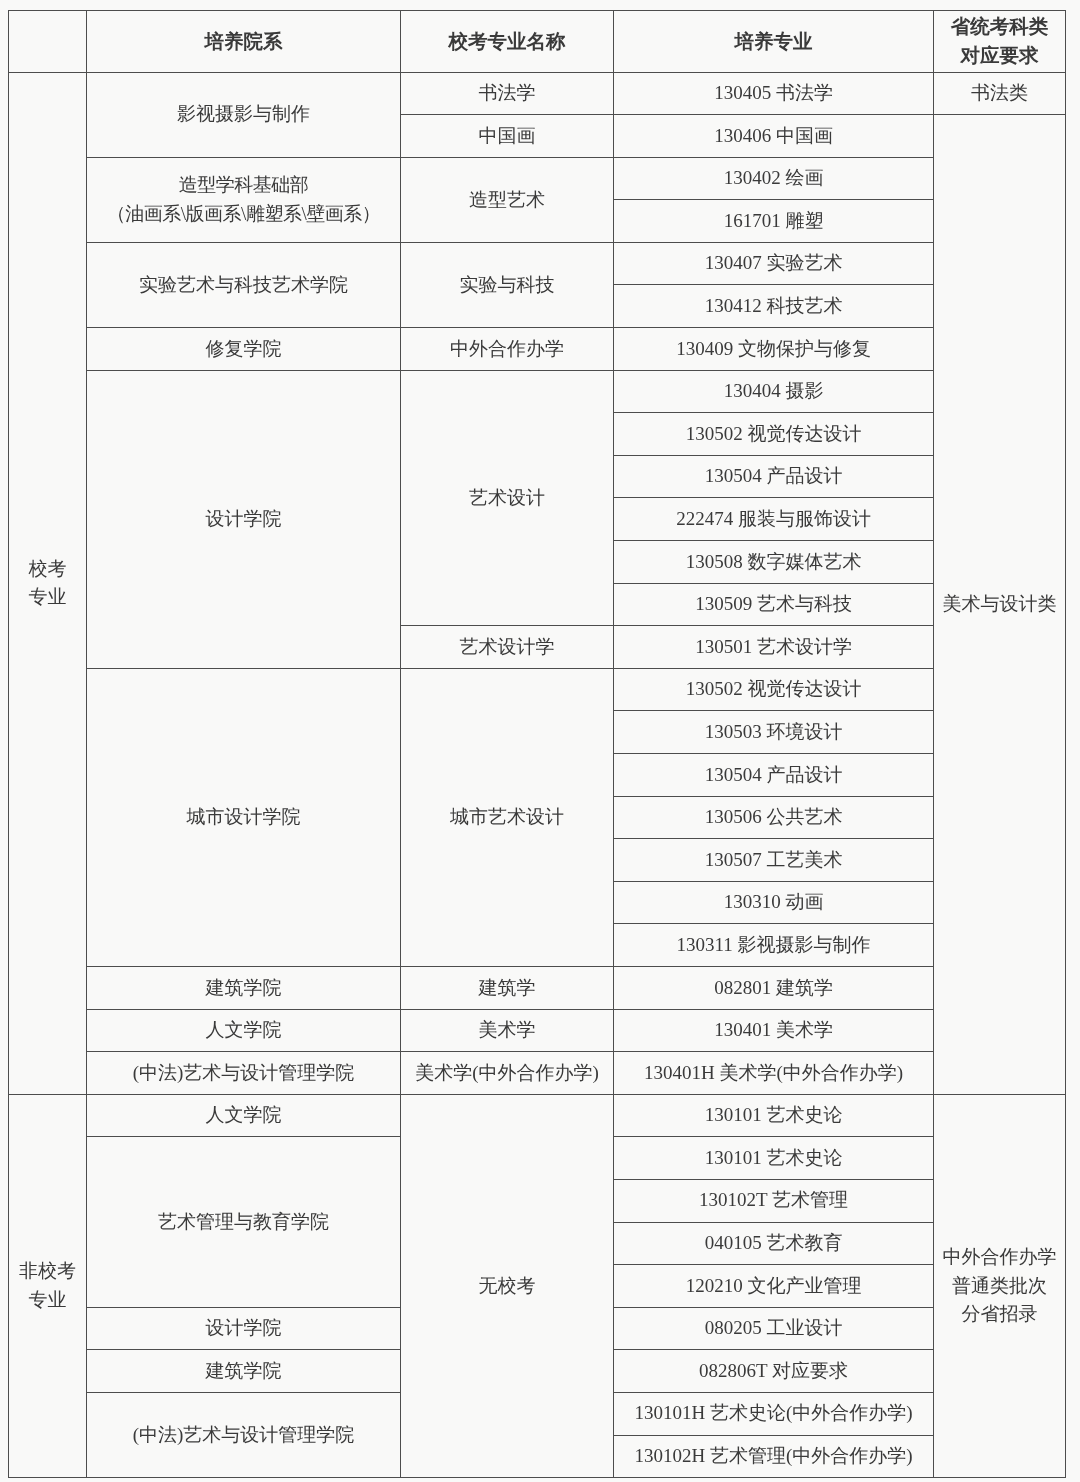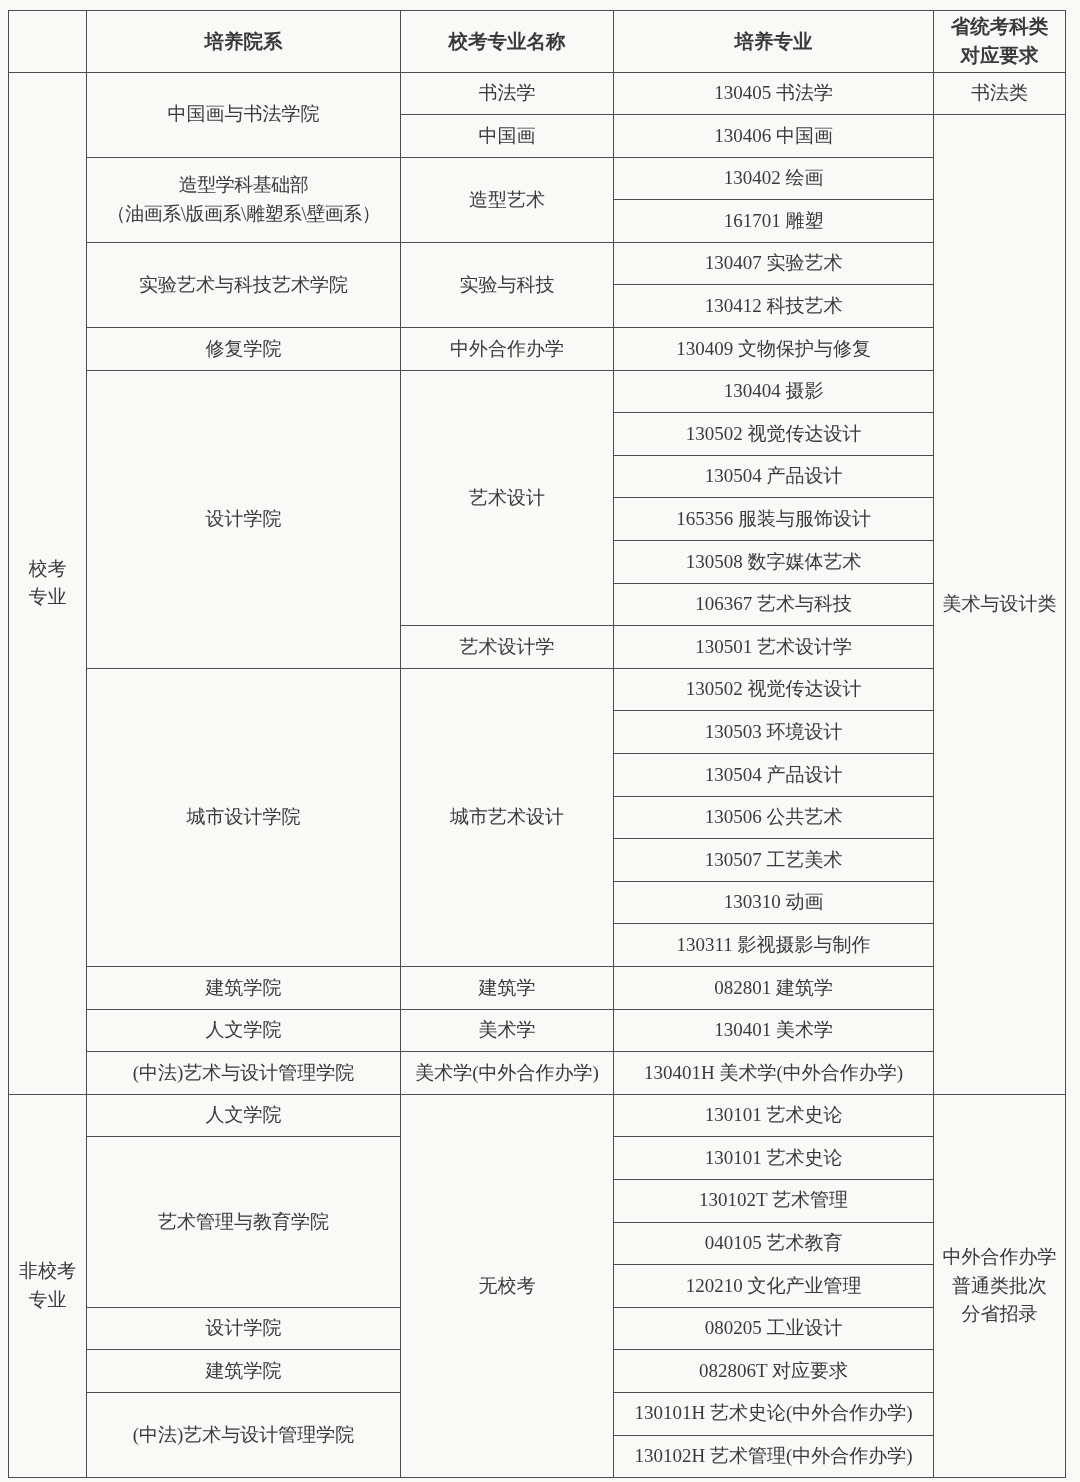--- a/index.html
+++ b/index.html
@@ -72,21 +72,21 @@
         <span>对应要求</span>
       </th>
     </tr>
   </thead>
   <tbody>
     <tr>
       <td rowspan="24" class="cat ml">
         <span>校考</span>
         <span>专业</span>
       </td>
-      <td rowspan="2">中国画与书法学院</td>
+      <td rowspan="2">影视摄影与制作</td>
       <td>书法学</td>
       <td>130405 书法学</td>
       <td>书法类</td>
     </tr>
     <tr>
       <td>中国画</td>
       <td>130406 中国画</td>
       <td rowspan="23">美术与设计类</td>
     </tr>
     <tr>
@@ -118,27 +118,27 @@
       <td rowspan="6">艺术设计</td>
       <td>130404 摄影</td>
     </tr>
     <tr>
       <td>130502 视觉传达设计</td>
     </tr>
     <tr>
       <td>130504 产品设计</td>
     </tr>
     <tr>
-      <td>165356 服装与服饰设计</td>
+      <td>222474 服装与服饰设计</td>
     </tr>
     <tr>
       <td>130508 数字媒体艺术</td>
     </tr>
     <tr>
-      <td>106367 艺术与科技</td>
+      <td>130509 艺术与科技</td>
     </tr>
     <tr>
       <td>艺术设计学</td>
       <td>130501 艺术设计学</td>
     </tr>
     <tr>
       <td rowspan="7">城市设计学院</td>
       <td rowspan="7">城市艺术设计</td>
       <td>130502 视觉传达设计</td>
     </tr>

